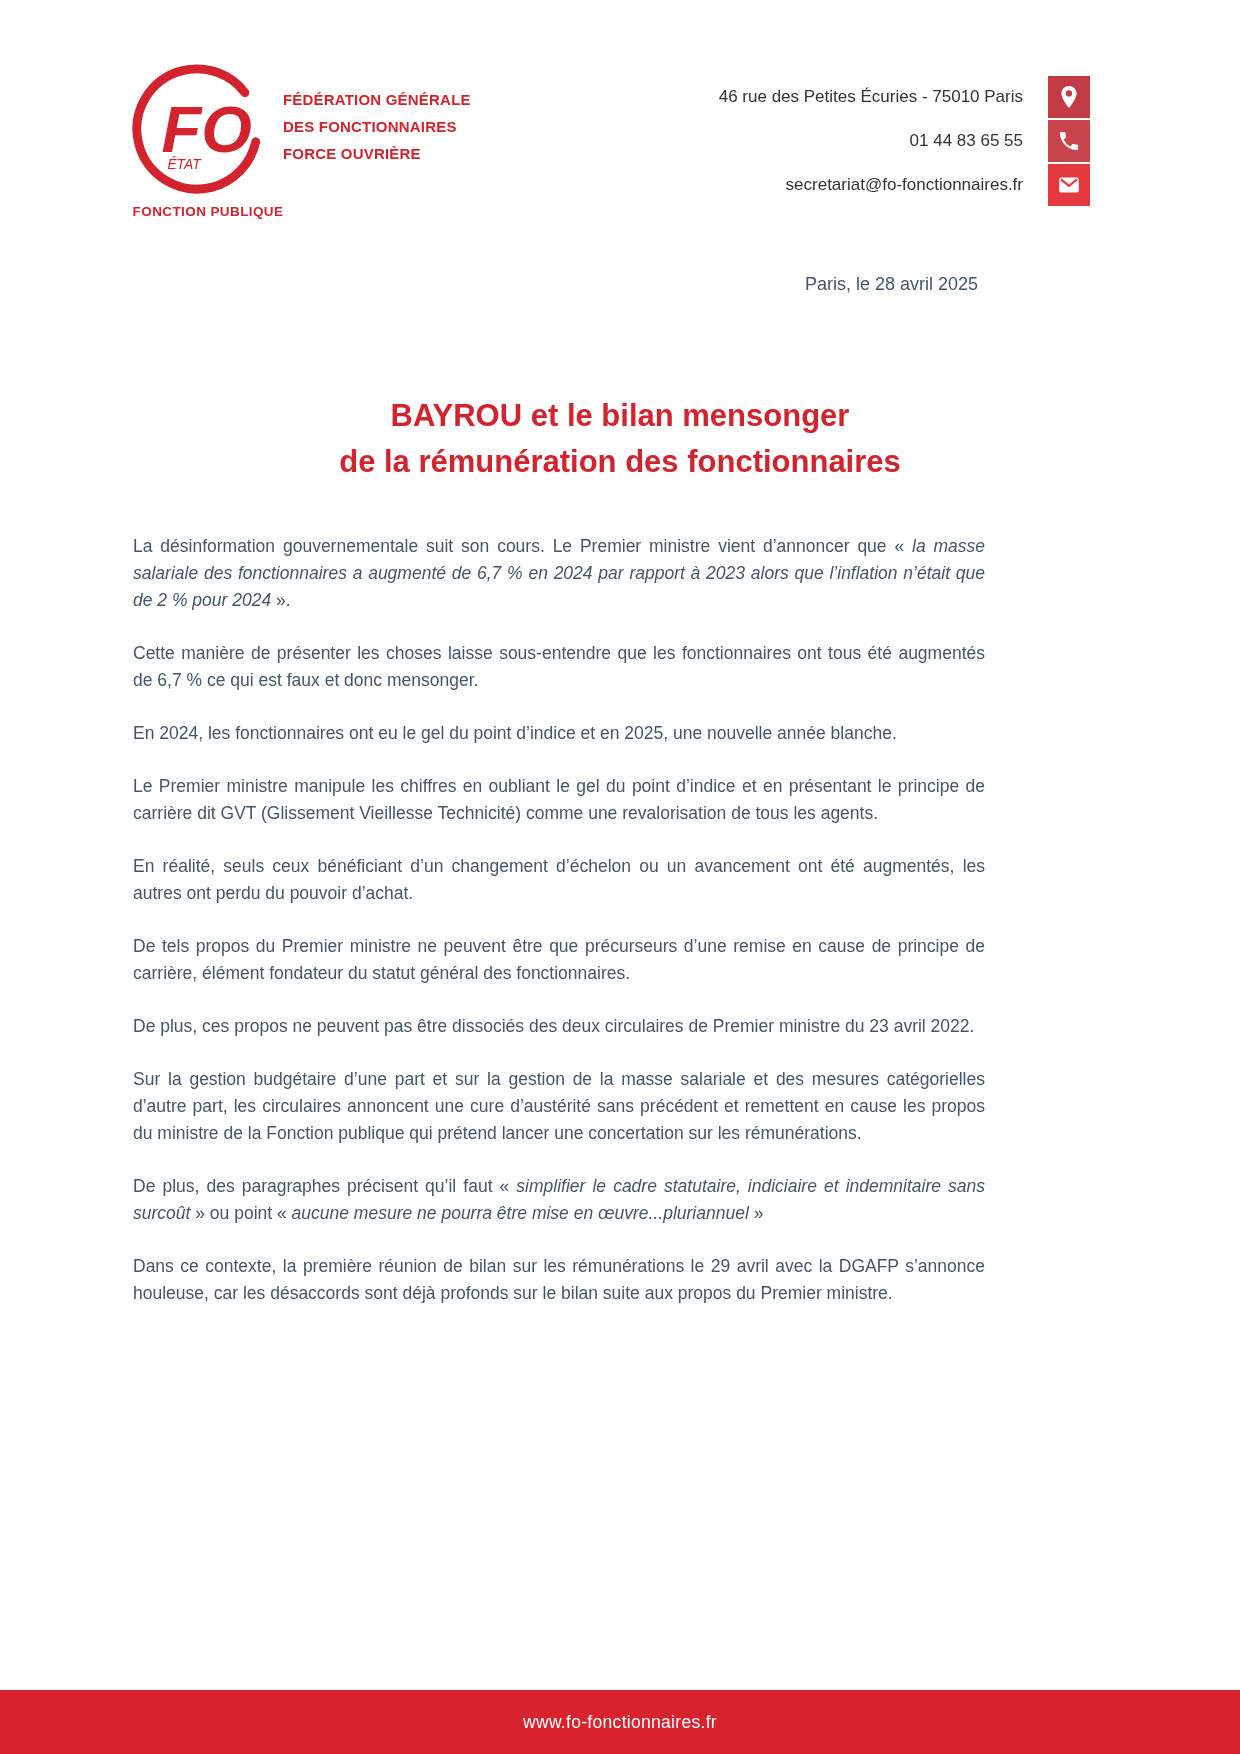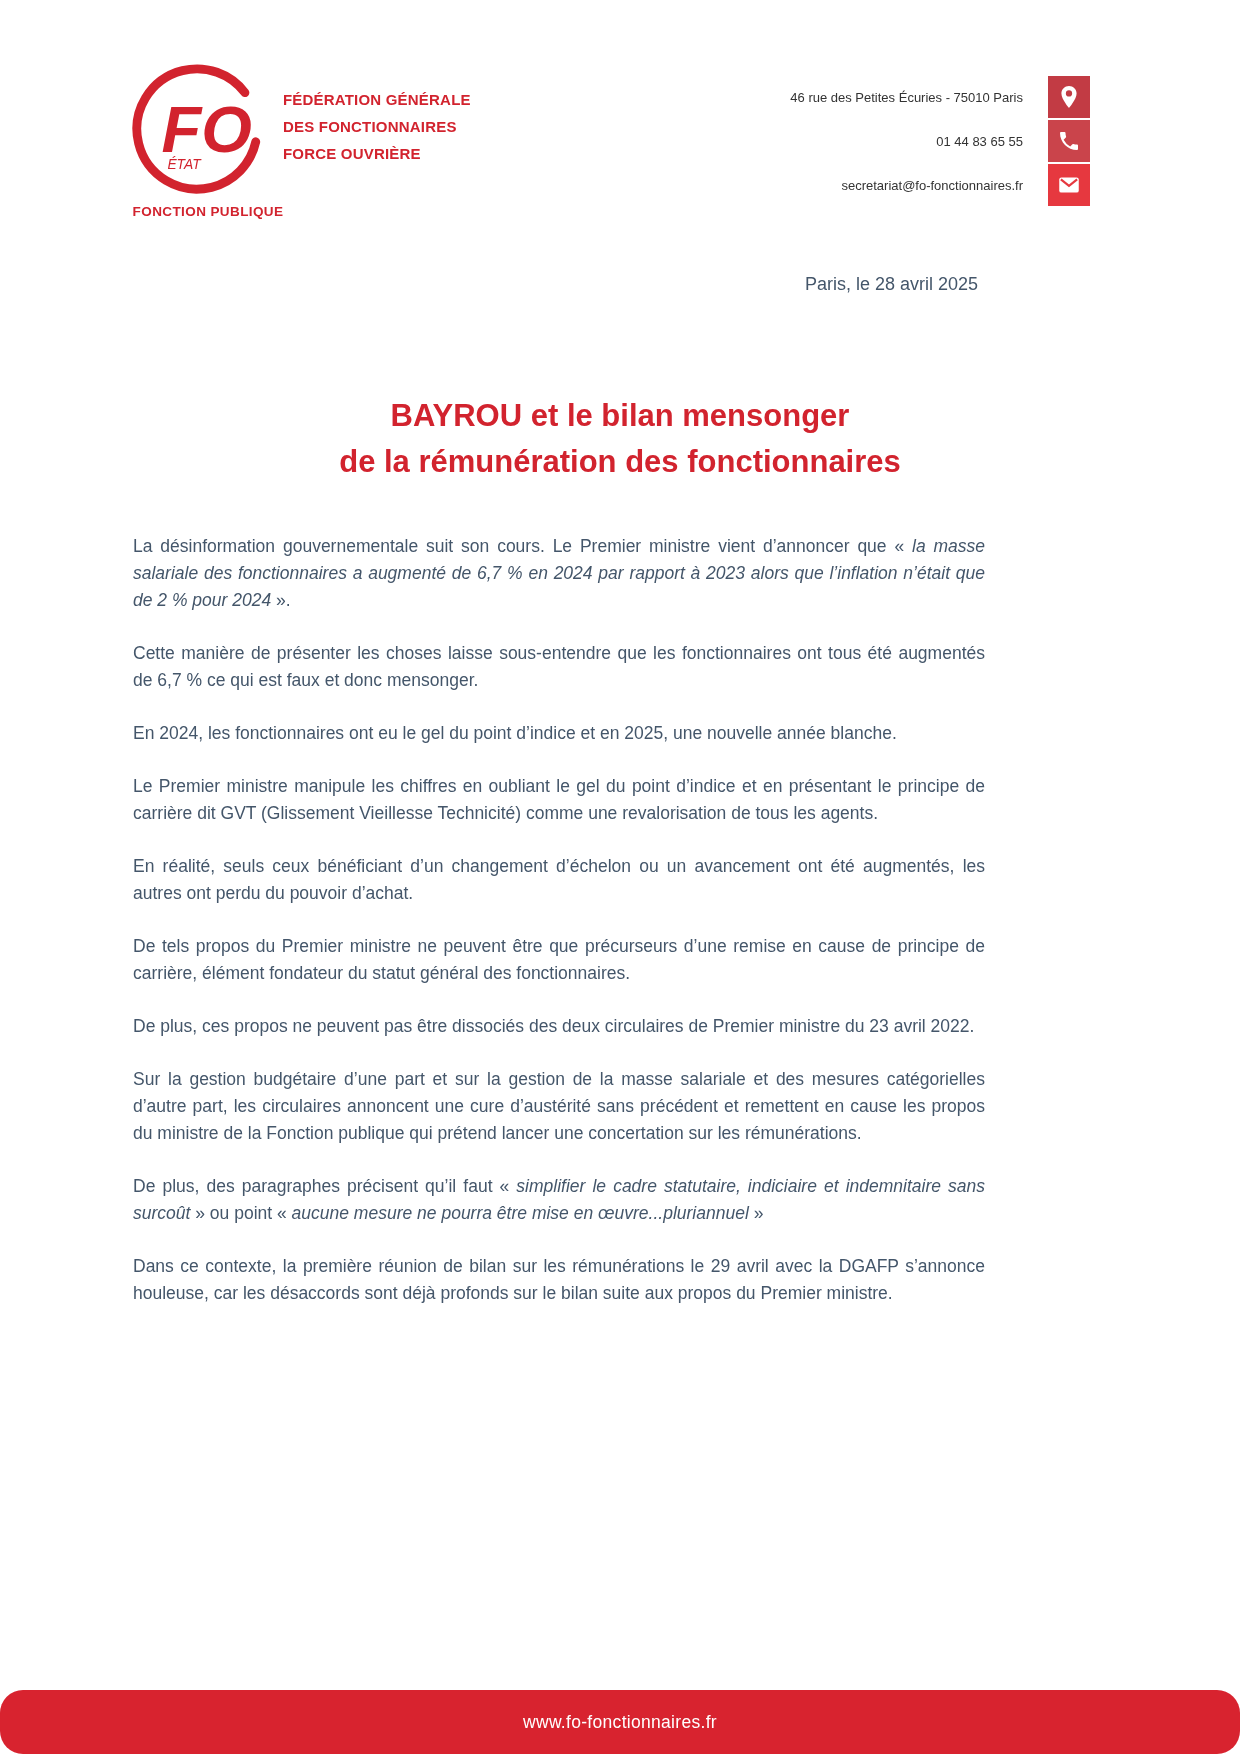--- a/index.html
+++ b/index.html
@@ -21,21 +21,21 @@
     font-family:Liberation Sans, sans-serif;
   }
   .org-name{
     position:absolute;left:283px;top:86px;
     color:#d2232e;font-weight:bold;font-size:15px;line-height:27px;
     letter-spacing:.2px;
   }
   .contact{position:absolute;top:76px;right:150px;}
   .contact-row{display:flex;align-items:center;justify-content:flex-end;margin-bottom:2px;height:42px;}
   .contact-text{
-    color:#333333;font-size:13px;margin-right:25px;white-space:nowrap;
+    color:#333333;font-size:17px;margin-right:25px;white-space:nowrap;
   }
   .icon-sq{width:42px;height:42px;display:flex;align-items:center;justify-content:center;flex:0 0 42px;}
   .sq-pin{background:#c23b44;}
   .sq-phone{background:#ca444b;}
   .sq-mail{background:#e6383f;}
 
   
   .release-head{position:absolute;top:258px;right:262px;text-align:right;}
   .kicker{color:#cb2430;font-size:25px;font-weight:400;letter-spacing:.2px;}
   .dateline{color:#44566a;font-size:18px;margin-top:16px;}
@@ -54,21 +54,21 @@
     text-align:justify;
   }
   .article p{margin:0 0 26px 0;}
   .article em{font-style:italic;}
 
   
   .footer-bar{
     position:absolute;left:0;right:0;bottom:0;height:64px;
     background:#d8232f;color:#ffffff;
     display:flex;align-items:center;justify-content:center;
-    font-size:17.5px;letter-spacing:.3px;border-radius:23px;
+    font-size:17.5px;letter-spacing:.3px;
   }
 </style>
 </head>
 <body>
 
 <div class="page">
 
   <div class="logo-block">
     <svg class="logo-svg" width="138" height="142" viewBox="0 0 140 144">
       <circle cx="70" cy="72" r="61" fill="none" stroke="#d2232e" stroke-width="9" stroke-dasharray="330 54" stroke-dashoffset="-28" stroke-linecap="round" transform="rotate(-14 70 72)"></circle>

